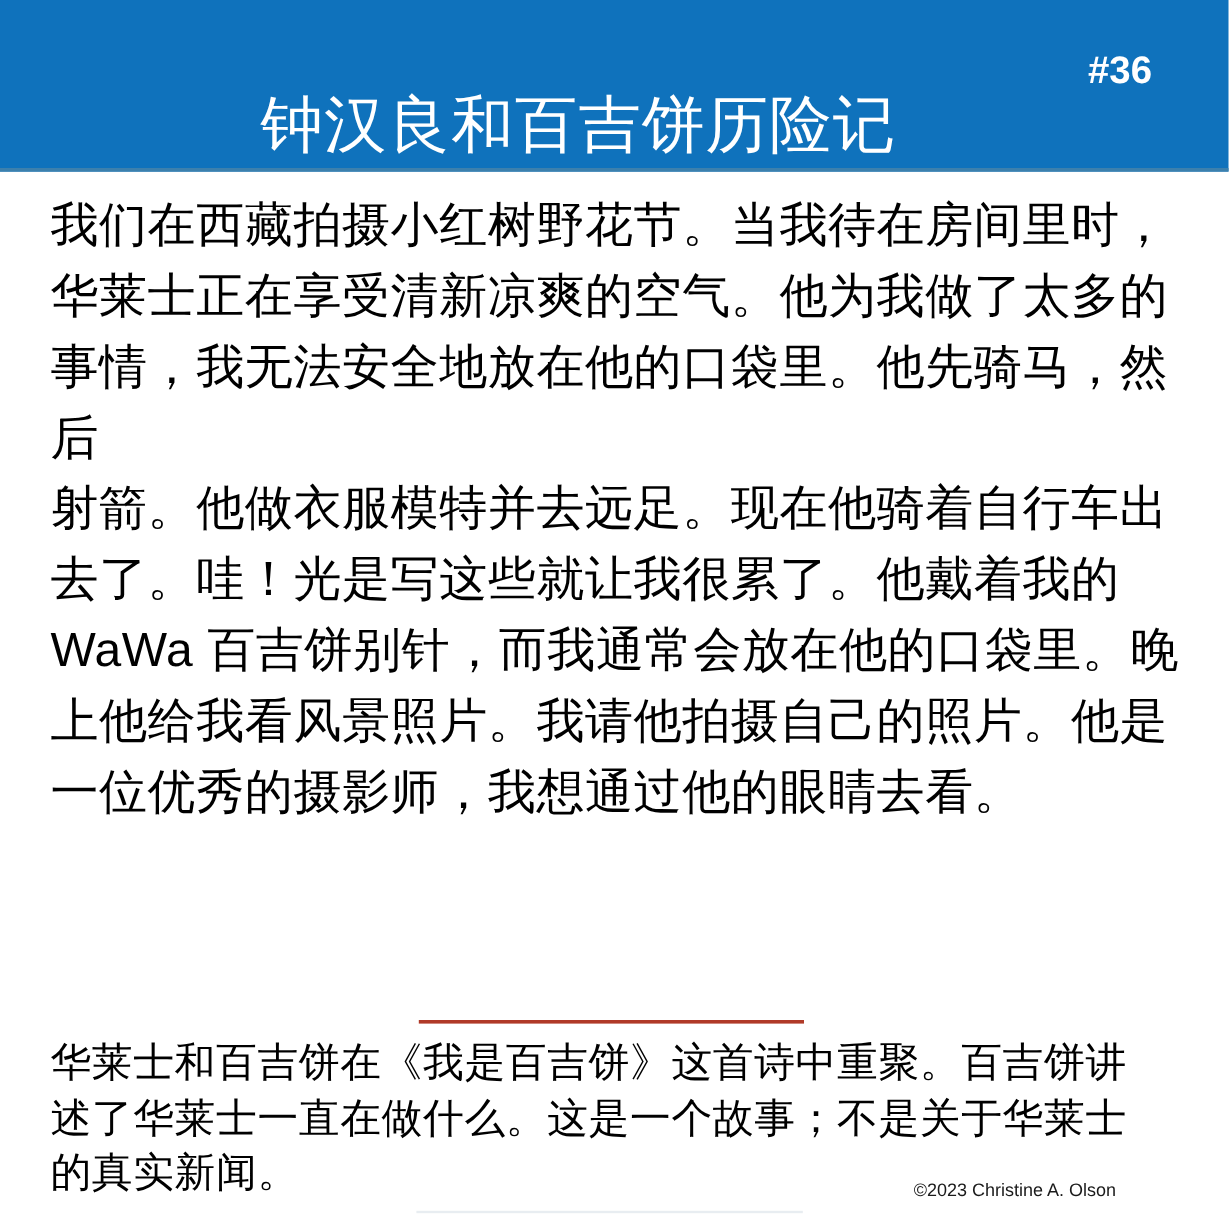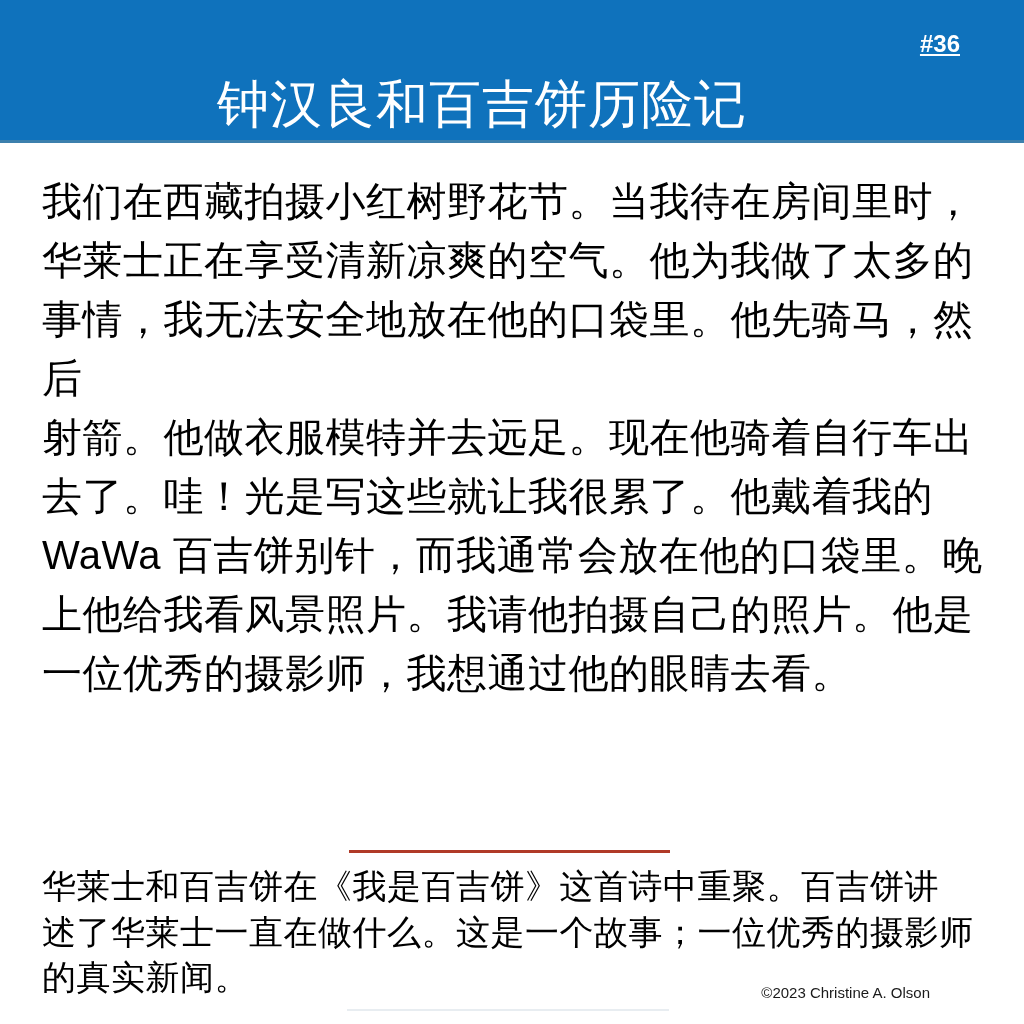--- a/index.html
+++ b/index.html
@@ -32,31 +32,30 @@
     right: 60px; 
     text-align: center;
     color: #ffffff;
     font-size: 52px;
     letter-spacing: 1px;
     white-space: nowrap;
     margin-top: 16px;
   }
   .slide-number {
     position: absolute;
-    top: 30px;
+    top: 40px;
     right: 64px;
     color: #ffffff;
-    font-size: 24px;
+    font-size: 32px;
     font-weight: bold;
-    text-decoration: underline;
   }
   .story {
     position: absolute;
     left: 42px;
-    top: 172px;
+    top: 159px;
     width: 952px;
     color: #000000;
     font-size: 40px;
     line-height: 59px;
     white-space: pre-line;
     letter-spacing: 0.5px;
   }
   .red-divider {
     position: absolute;
     left: 349px;
@@ -107,20 +106,20 @@
 事情，我无法安全地放在他的口袋里。他先骑马，然后
 射箭。他做衣服模特并去远足。现在他骑着自行车出
 去了。哇！光是写这些就让我很累了。他戴着我的
 WaWa 百吉饼别针，而我通常会放在他的口袋里。晚
 上他给我看风景照片。我请他拍摄自己的照片。他是
 一位优秀的摄影师，我想通过他的眼睛去看。</main>
 
   <div class="red-divider"></div>
 
   <div class="footnote">华莱士和百吉饼在《我是百吉饼》这首诗中重聚。百吉饼讲
-述了华莱士一直在做什么。这是一个故事；一位优秀的摄影师
+述了华莱士一直在做什么。这是一个故事；不是关于华莱士
 的真实新闻。</div>
 
   <div class="copyright">©2023 Christine A. Olson</div>
 
   <div class="bottom-divider"></div>
 
 </div>
 
 </body></html>

